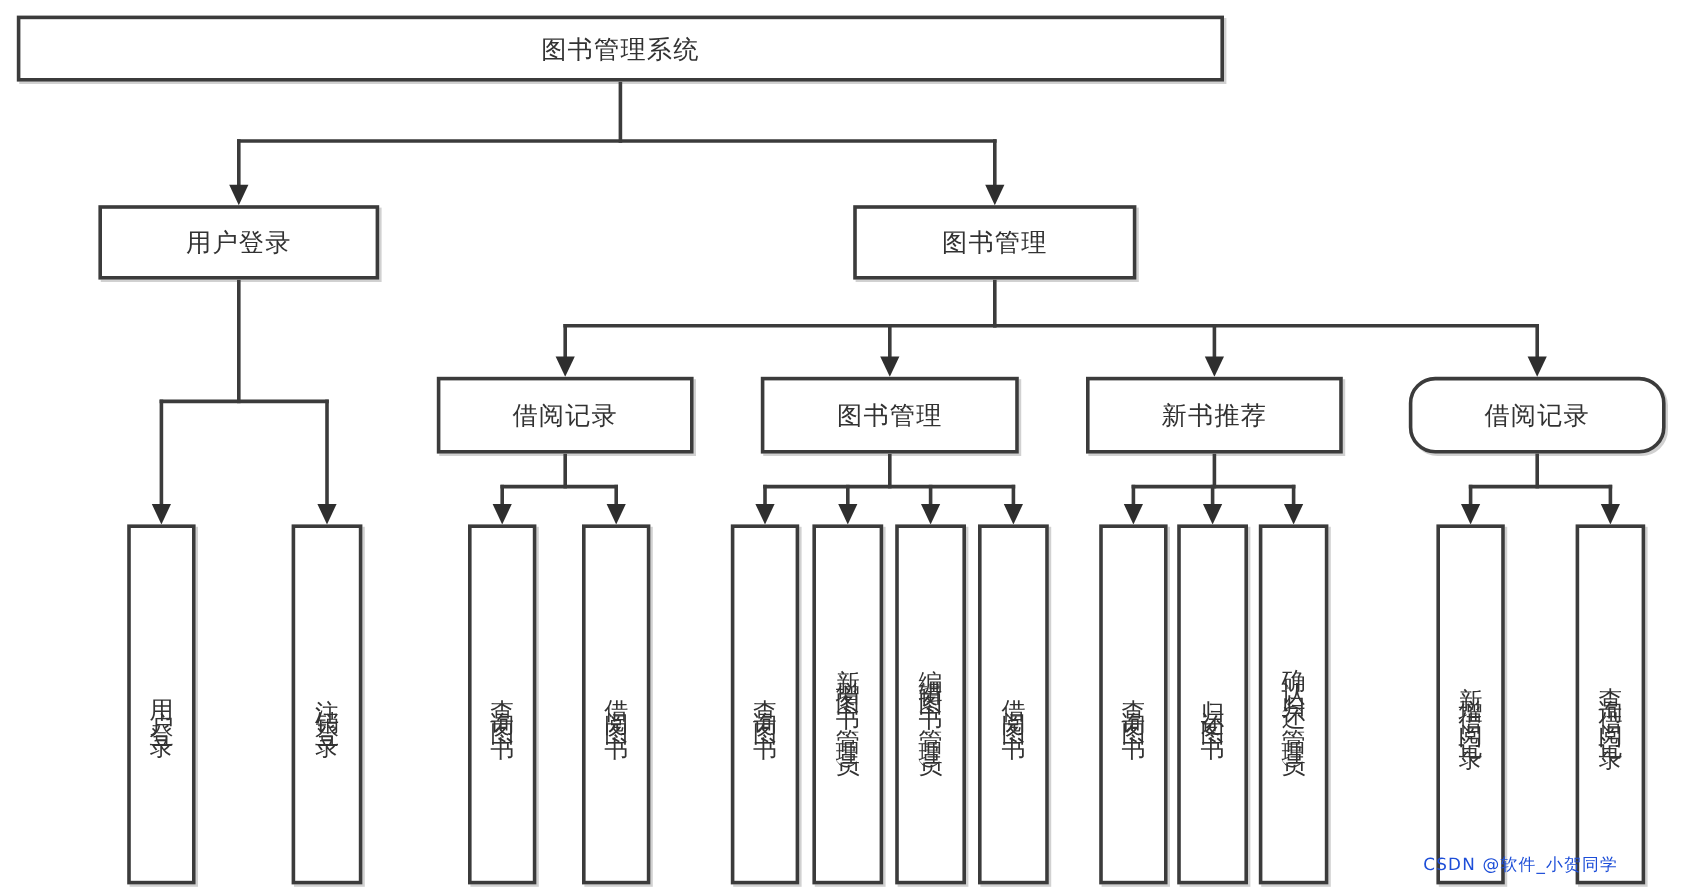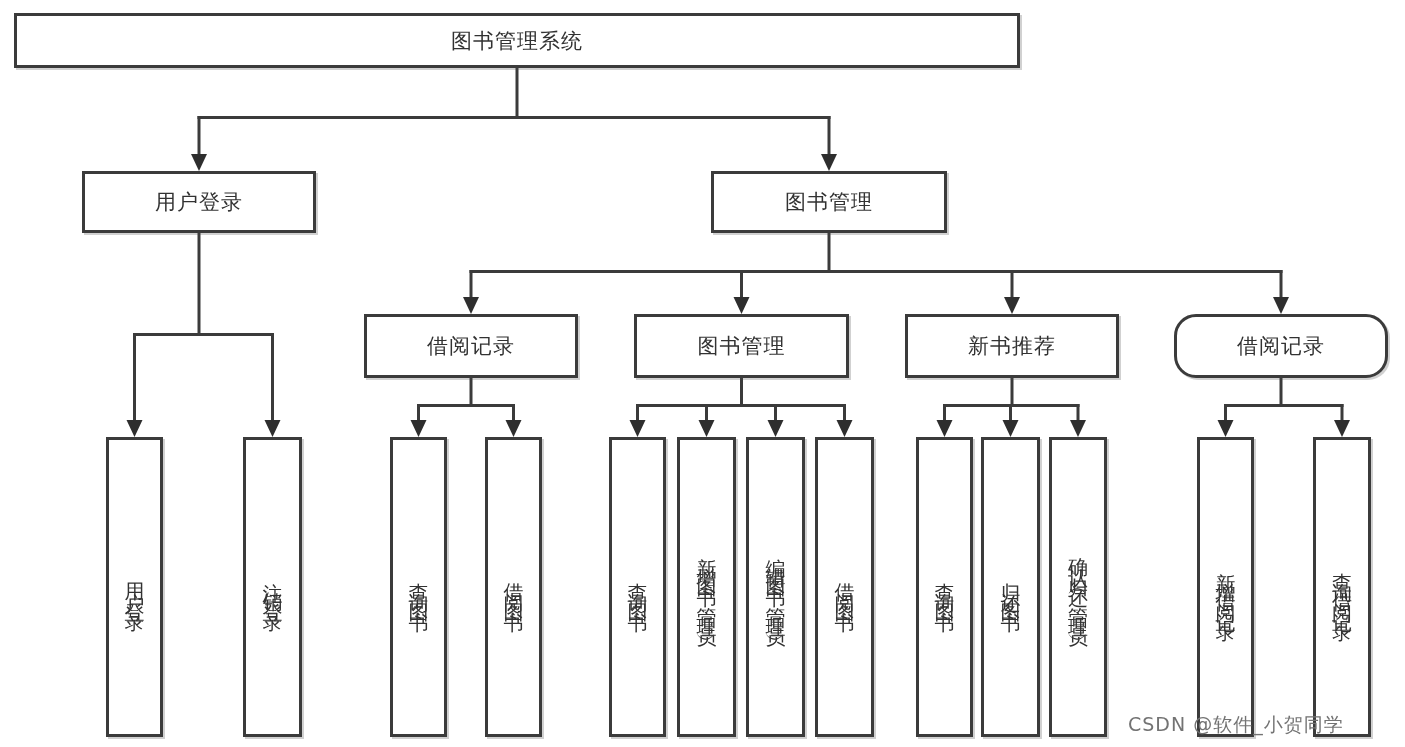--- a/index.html
+++ b/index.html
@@ -58,24 +58,24 @@
   .leaf-6  { left: 677px;  width: 59px; }
   .leaf-7  { left: 746px;  width: 59px; }
   .leaf-8  { left: 815px;  width: 59px; }
   .leaf-9  { left: 916px;  width: 57px; }
   .leaf-10 { left: 981px;  width: 59px; }
   .leaf-11 { left: 1049px; width: 58px; }
   .leaf-12 { left: 1197px; width: 57px; }
   .leaf-13 { left: 1313px; width: 58px; }
   .watermark {
     position: absolute;
-    left: 1128px; top: 712px;
+    left: 1186px; top: 712px;
     z-index: 3;
-    font-size: 19px;
-    color: #737373;
+    font-size: 14px;
+    color: #1d4ed8;
     letter-spacing: 1px;
     white-space: nowrap;
   }
 </style>
 </head>
 <body>
 
 <div id="stage">
 
   <svg id="wires" width="1405" height="747" viewBox="0 0 1405 747">

